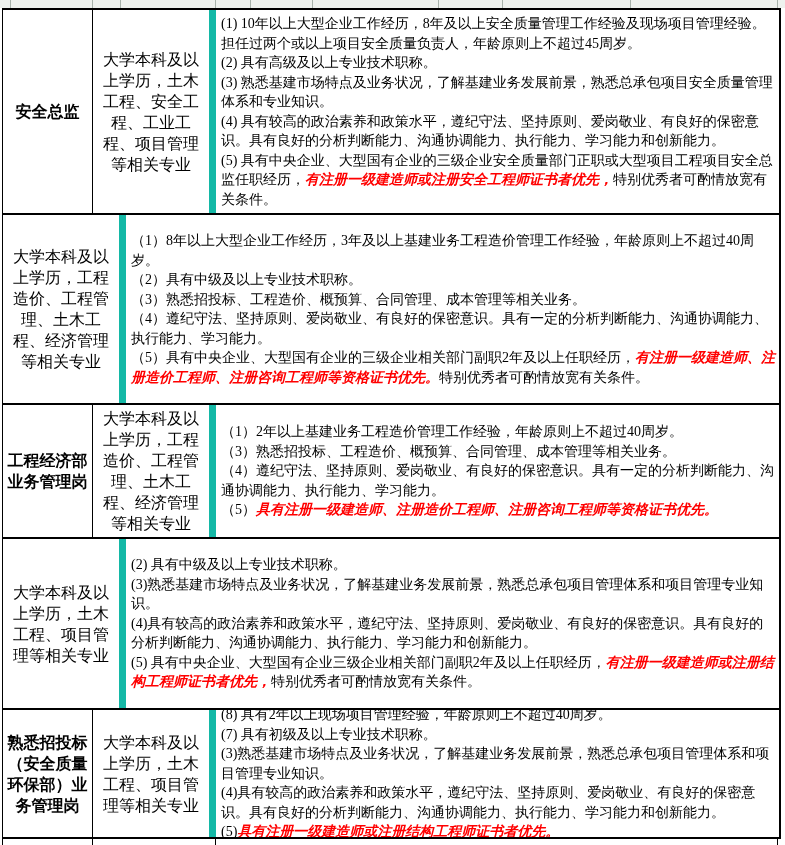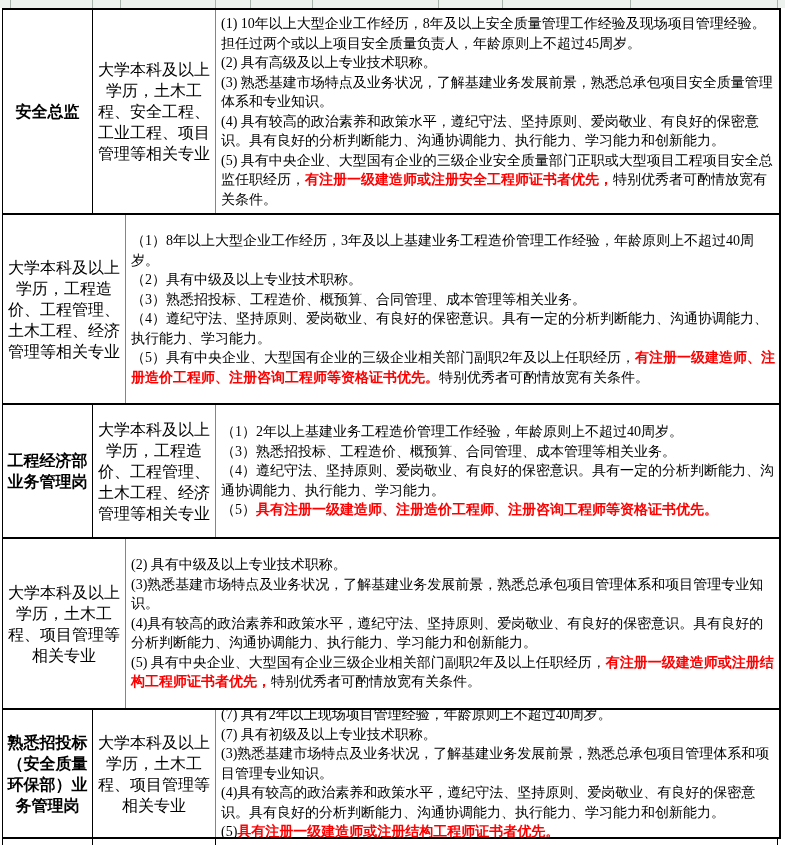--- a/index.html
+++ b/index.html
@@ -24,30 +24,30 @@
   .trow:nth-child(3){height:134px;}
   .trow:nth-child(4){height:171px;}
   .trow:nth-child(5){height:129px;}
   .cell{box-sizing:border-box;overflow:hidden;}
   .c-pos{
     width:90px;min-width:90px;border-right:1px solid #000;
     display:flex;align-items:center;justify-content:center;text-align:center;
     font-weight:bold;font-size:16px;line-height:21px;padding:7px 2px;
   }
   .c-edu{
-    width:123px;min-width:123px;border-right:1px solid #14b8a6;
+    width:123px;min-width:123px;border-right:7px solid #14b8a6;
     display:flex;align-items:center;justify-content:center;text-align:center;
     font-size:16px;line-height:21px;padding:15px 4px;
   }
   .c-req{
     flex:1;display:flex;flex-direction:column;justify-content:center;
     font-size:14px;line-height:19.5px;padding:2px 4px 2px 5px;text-align:left;
   }
   .req-line{margin:0;}
-  .red{color:var(--red,#ff0000);font-weight:bold;}
+  .red{color:var(--red,#ff0000);font-weight:bold;font-style:italic;}
 </style>
 </head>
 <body>
 
 <div class="sheet">
 
   <div class="top-strip">
     <div class="vline" style="left:10px"></div>
     <div class="vline" style="left:92px"></div>
     <div class="vline" style="left:120px"></div>
@@ -102,21 +102,21 @@
           <div class="req-line"><span>(3)熟悉基建市场特点及业务状况，了解基建业务发展前景，熟悉总承包项目管理体系和项目管理专业知识。</span></div>
           <div class="req-line"><span>(4)具有较高的政治素养和政策水平，遵纪守法、坚持原则、爱岗敬业、有良好的保密意识。具有良好的分析判断能力、沟通协调能力、执行能力、学习能力和创新能力。</span></div>
           <div class="req-line"><span>(5) 具有中央企业、大型国有企业三级企业相关部门副职2年及以上任职经历，</span><span class="red">有注册一级建造师或注册结构工程师证书者优先，</span><span>特别优秀者可酌情放宽有关条件。</span></div>
         </div>
   </div>
 
   <div class="trow">
     <div class="cell c-pos">熟悉招投标（安全质量环保部）业务管理岗</div>
     <div class="cell c-edu">大学本科及以上学历，土木工程、项目管理等相关专业</div>
     <div class="cell c-req">
-          <div class="req-line"><span>(7) 具有2年以上现场项目管理经验，年龄原则上不超过40周岁。</span></div>
+          <div class="req-line"><span>(8) 具有2年以上现场项目管理经验，年龄原则上不超过40周岁。</span></div>
           <div class="req-line"><span>(7) 具有初级及以上专业技术职称。</span></div>
           <div class="req-line"><span>(3)熟悉基建市场特点及业务状况，了解基建业务发展前景，熟悉总承包项目管理体系和项目管理专业知识。</span></div>
           <div class="req-line"><span>(4)具有较高的政治素养和政策水平，遵纪守法、坚持原则、爱岗敬业、有良好的保密意识。具有良好的分析判断能力、沟通协调能力、执行能力、学习能力和创新能力。</span></div>
           <div class="req-line"><span>(5)</span><span class="red">具有注册一级建造师或注册结构工程师证书者优先。</span></div>
         </div>
   </div>
 </div>
 
   <div class="bottom-strip">
     <div class="vline" style="left:2px"></div>

